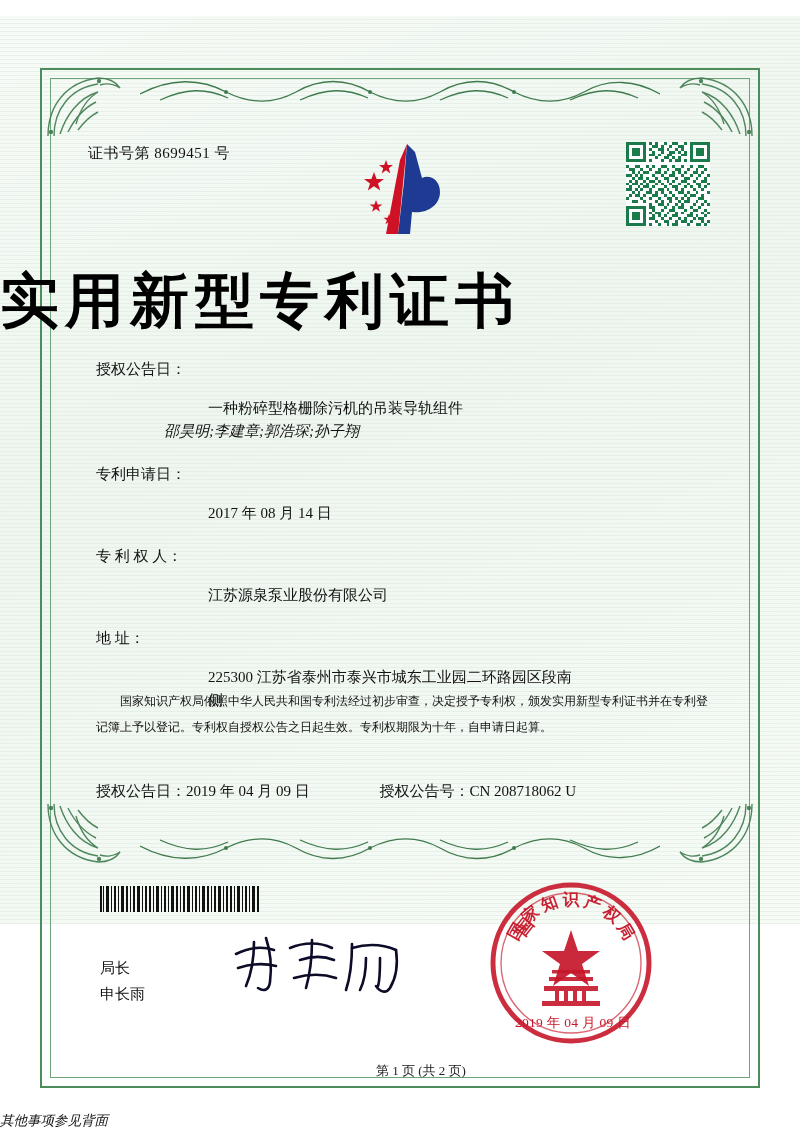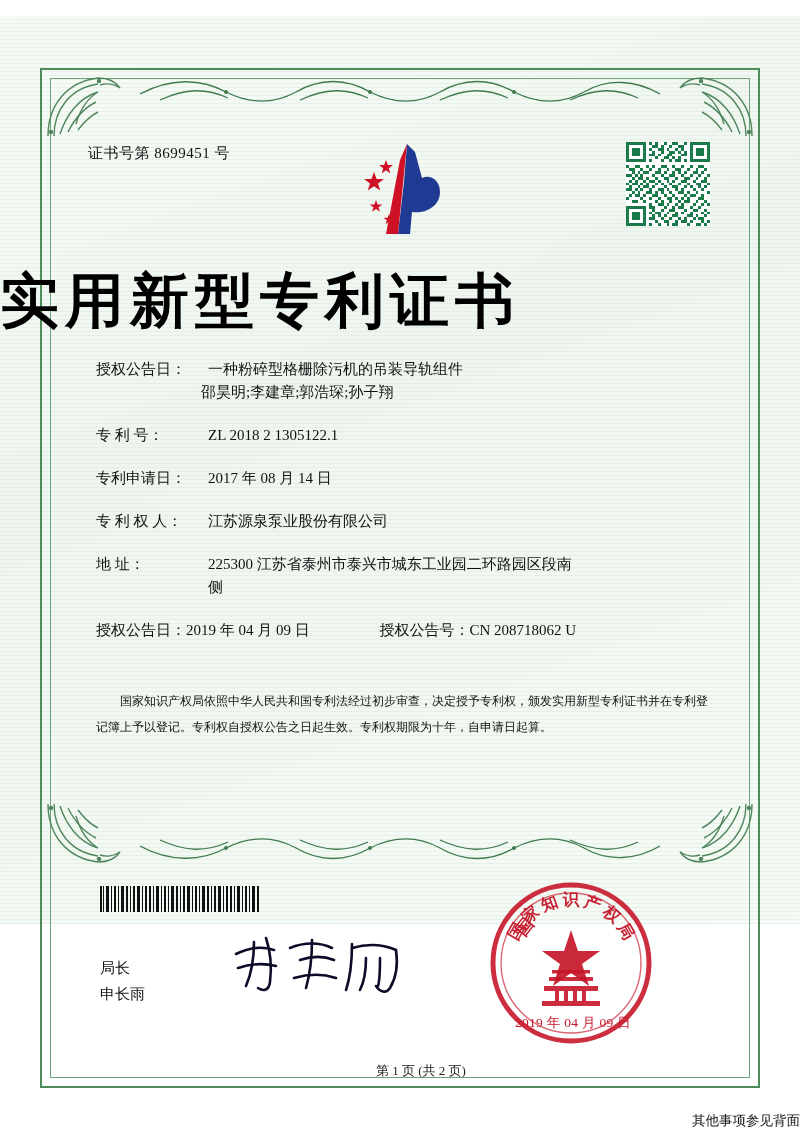--- a/index.html
+++ b/index.html
@@ -122,37 +122,39 @@
     align-items: flex-start;
     margin-bottom: 17px;
   }
   .row .label {
     white-space: nowrap;
     flex: none;
   }
   .row .label.w1 { width: 112px; }
   .row .value {
     flex: 1 1 auto;
+    margin-top: 39px;
   }
   .inventor-second {
-    margin-left: 105px;
+    margin-left: 68px;
     margin-top: -3px;
+    font-style: italic;
   }
   .addr-second {
     margin-left: 112px;
     margin-top: -3px;
   }
 
   .row.inline2 {
     display: block;
   }
   .pair {
     display: inline-block;
   }
-  .pair.second { margin-left: 66px; }
+  .pair.second { margin-left: 66px; margin-top: 48px; }
 
   
   .body-text {
     position: absolute;
     left: 96px; top: 672px;
     width: 612px;
     font-size: 12px;
     line-height: 26px;
     text-align: justify;
     color: #111;
@@ -209,23 +211,24 @@
     position: absolute;
     left: 0; right: 0; top: 1046px;
     text-align: center;
     font-size: 13px;
     color: #222;
     padding-left: 42px;
   }
   .back-note {
     position: absolute;
     left: 0; right: 0; top: 1096px;
-    text-align: right;
+    text-align: left;
     font-size: 13.5px;
     color: #111;
+    font-style: italic;
   }
 </style>
 </head>
 <body>
 
 <div id="certificate">
 
   <div class="frame-outer"></div>
   <div class="frame-inner"></div>
 
@@ -559,24 +562,20 @@
 
   <div class="fields">
 
     <div class="row">
       <div class="label w1">授权公告日：</div>
       <div class="value">一种粉碎型格栅除污机的吊装导轨组件</div>
     </div>
 
     <div class="inventor-second" style="margin-top:-20px;margin-bottom:17px;">邵昊明;李建章;郭浩琛;孙子翔</div>
 
-    <div class="row">
-      <div class="label w1">专 利 号：</div>
-      <div class="value">ZL 2018 2 1305122.1</div>
-    </div>
 
     <div class="row">
       <div class="label w1">专利申请日：</div>
       <div class="value">2017 年 08 月 14 日</div>
     </div>
 
     <div class="row">
       <div class="label w1">专 利 权 人：</div>
       <div class="value">江苏源泉泵业股份有限公司</div>
     </div>

